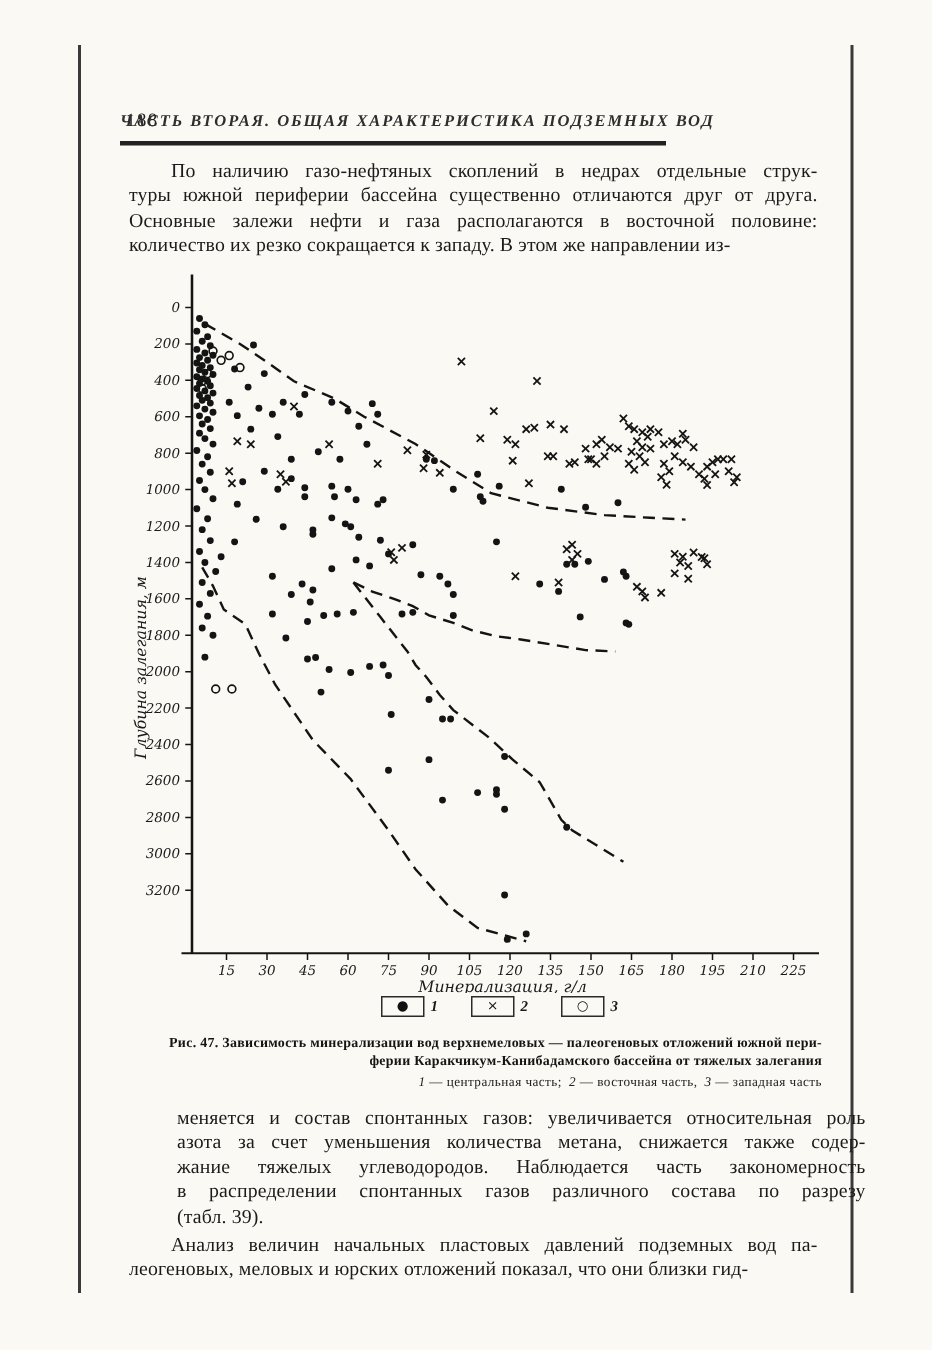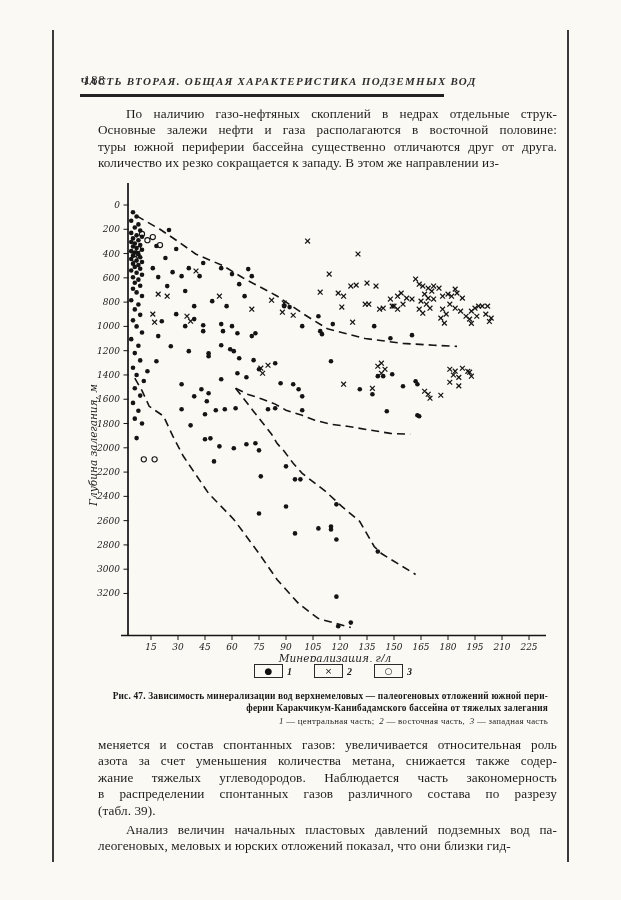--- a/index.html
+++ b/index.html
@@ -12,27 +12,27 @@
   .edge-line{position:absolute;background:#3a3a3a;}
   #edge-left{left:52px;top:30px;width:1.5px;height:832px;}
   #edge-right{left:567px;top:30px;width:1.5px;height:832px;}
 
   #running-head{position:absolute;top:72px;left:80px;width:364px;height:16px;}
   #page-number{position:absolute;left:4px;top:1px;font-size:12.5px;letter-spacing:1px;color:#222;}
   #head-title{position:absolute;left:0;right:0;top:3px;text-align:center;
     font-style:italic;font-weight:bold;font-size:11px;letter-spacing:1.3px;color:#2e2e2e;white-space:nowrap;}
   #head-rule{position:absolute;top:94px;left:80px;width:364px;height:2.6px;background:#222;}
 
-  .para{position:absolute;left:98px;width:459px;font-size:13.2px;line-height:16.4px;
+  .para{position:absolute;left:86px;width:459px;font-size:13.2px;line-height:16.4px;
     color:#1b1b1b;letter-spacing:0.1px;}
   .pline{text-align:justify;text-align-last:justify;white-space:normal;}
   .pline.lastline{text-align-last:left;}
   .pline.indent{padding-left:28px;}
   #para1{top:106px;}
-  #para2{top:737px;}
+  #para2{top:737px;margin-left:32px;}
   #para3{top:822px;}
 
   #figure-plot{position:absolute;left:85px;top:172px;width:475px;height:490px;}
   #figure-plot svg{display:block;}
   text.tick{font:italic 9px "DejaVu Serif", serif;fill:#1a1a1a;}
   text.axis-label{font:italic 10.5px "DejaVu Serif", serif;fill:#1a1a1a;}
 
   #legend-row{position:absolute;left:85px;top:664px;width:460px;display:flex;
     justify-content:center;gap:22px;padding-left:18px;}
   .legend-item{display:flex;align-items:center;}
@@ -54,22 +54,22 @@
 <div class="edge-line" id="edge-right"></div>
 
 <div id="running-head">
   <span id="page-number">188</span>
   <span id="head-title">ЧАСТЬ ВТОРАЯ. ОБЩАЯ ХАРАКТЕРИСТИКА ПОДЗЕМНЫХ ВОД</span>
 </div>
 <div id="head-rule"></div>
 
 <div class="para" id="para1">
     <div class="pline indent">По наличию газо-нефтяных скоплений в недрах отдельные струк-</div>
+    <div class="pline">туры южной периферии бассейна существенно отличаются друг от друга.</div>
     <div class="pline">Основные залежи нефти и газа располагаются в восточной половине:</div>
-    <div class="pline">туры южной периферии бассейна существенно отличаются друг от друга.</div>
     <div class="pline lastline">количество их резко сокращается к западу. В этом же направлении из-</div>
   </div>
 
 <div id="figure-plot">
   <svg width="475" height="490" viewBox="0 0 475 490" xmlns="http://www.w3.org/2000/svg">
       <line x1="43" y1="11" x2="43" y2="464" stroke="#141414" stroke-width="1.7"></line>
       <line x1="36" y1="463.5" x2="461" y2="463.5" stroke="#141414" stroke-width="1.3"></line>
       <line x1="38.5" y1="33" x2="43.5" y2="33" stroke="#141414" stroke-width="1"></line>
       <text x="35" y="36" text-anchor="end" class="tick">0</text>
       <line x1="38.5" y1="57.28" x2="43.5" y2="57.28" stroke="#141414" stroke-width="1"></line>

